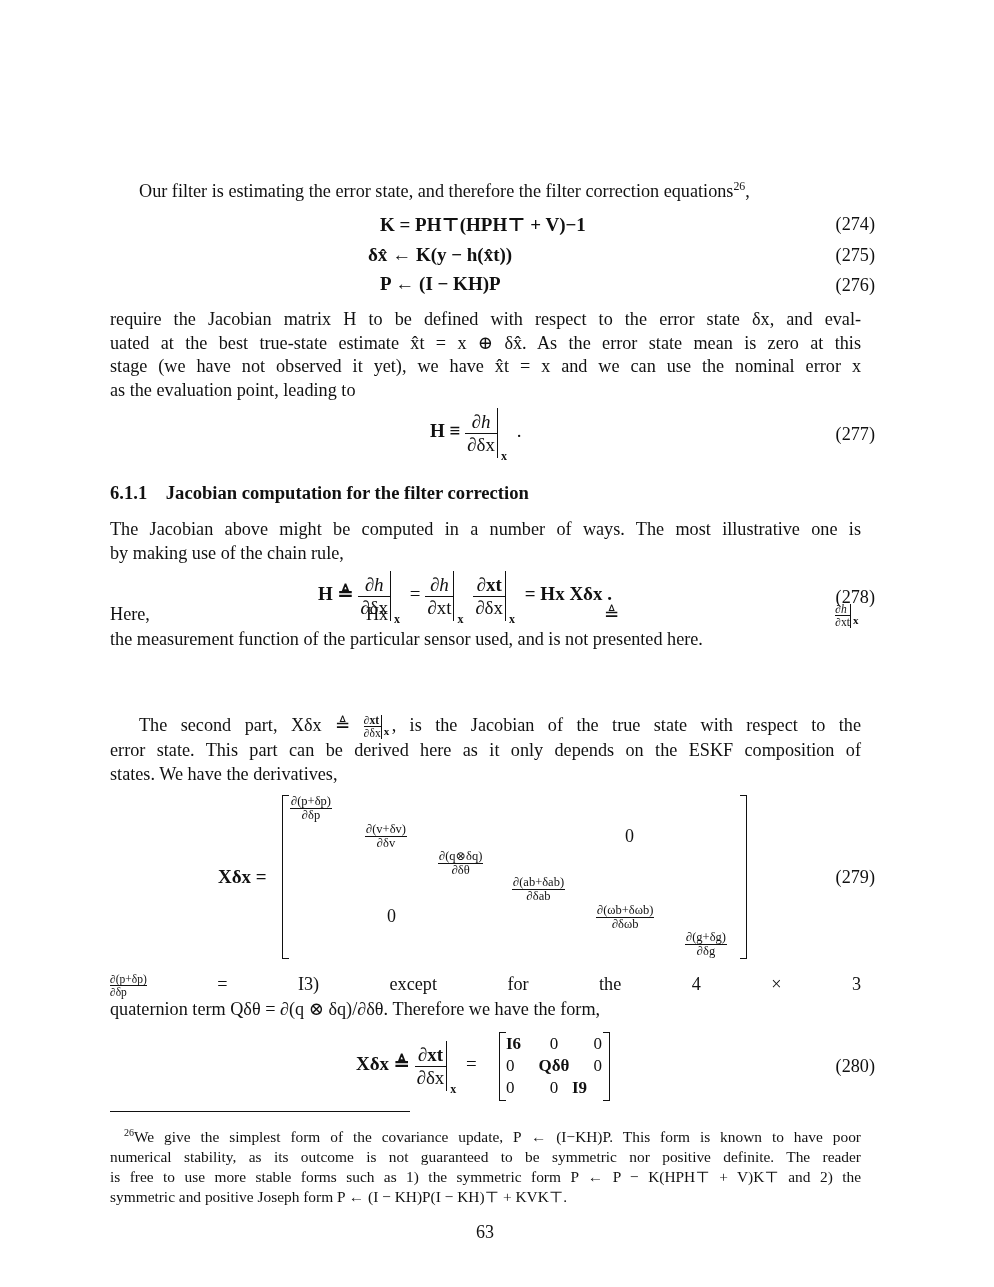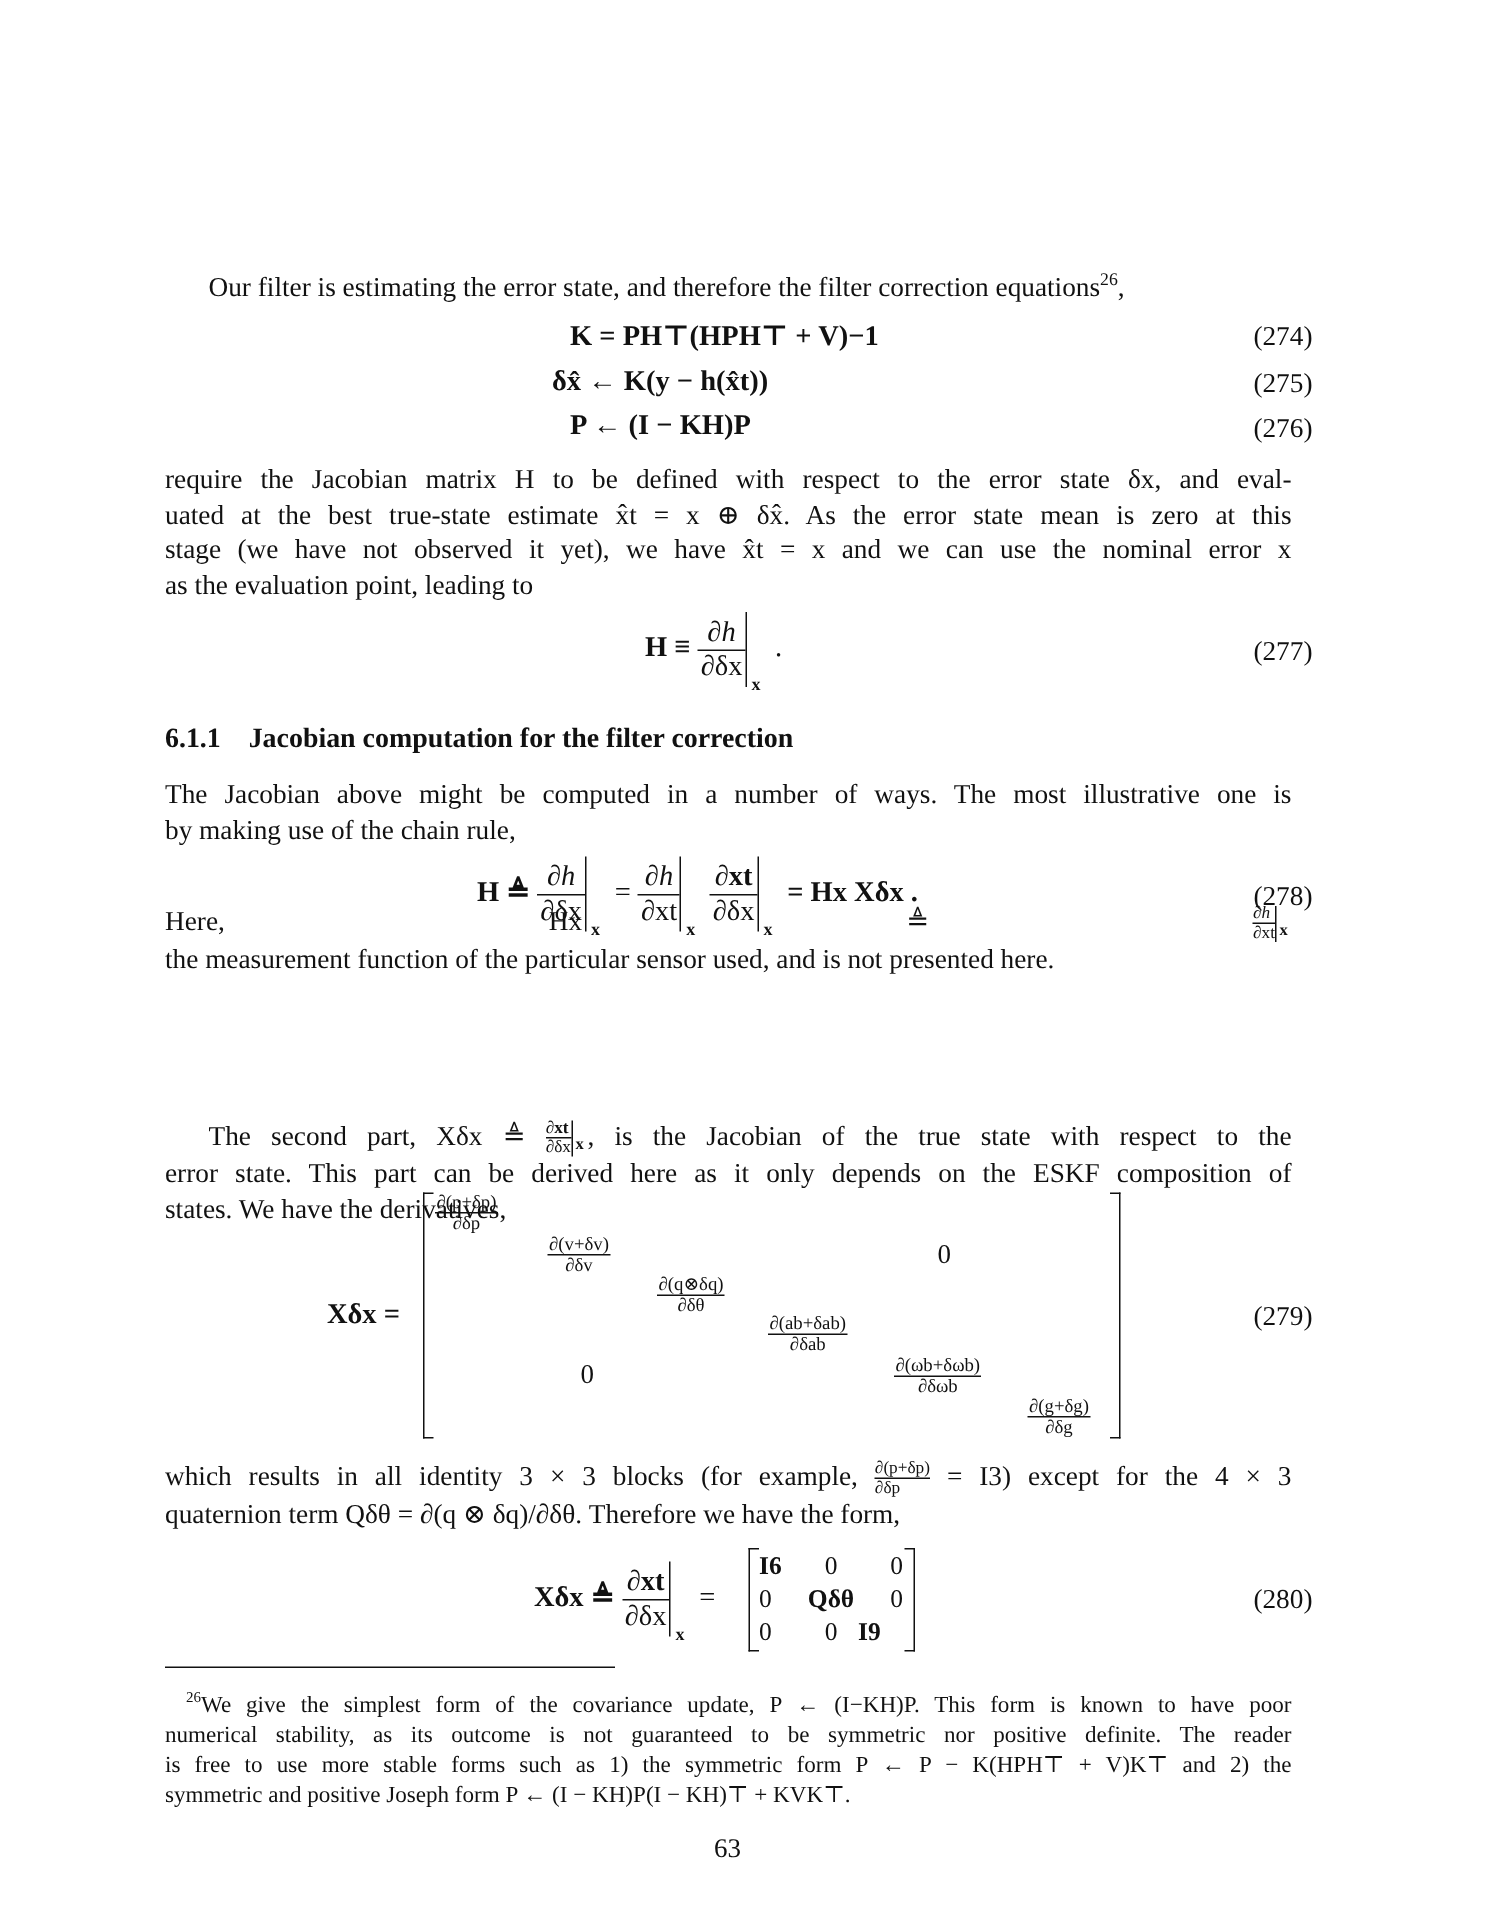--- a/index.html
+++ b/index.html
@@ -101,21 +101,21 @@
 <div class="eqno" style="top:587px;">(278)</div>
 
 <div class="abs txt" style="left:110px; top:603px; width:751px;">
   <div>
     <span>Here, Hx ≜</span>
     <span class="sfrac"><span class="num i">∂h</span><span class="den">∂xt</span></span><span class="sbar"><span class="sub">x</span></span>
   </div>
   <div class="last">the measurement function of the particular sensor used, and is not presented here.</div>
 </div>
 
-<div class="abs txt" style="left:110px; top:714px; width:751px;margin-top:32px;">
+<div class="abs txt" style="left:110px; top:714px; width:751px;">
   <div style="padding-left:29px;">
     <span>The second part, Xδx ≜</span>
     <span class="sfrac"><span class="num b">∂xt</span><span class="den">∂δx</span></span><span class="sbar"><span class="sub">x</span></span><span>, is the Jacobian of the true state with respect to the</span>
   </div>
   <div>error state. This part can be derived here as it only depends on the ESKF composition of</div>
   <div class="last">states. We have the derivatives,</div>
 </div>
 
 <div class="eq b" style="left:218px; top:866px;">Xδx =</div>
 <div class="bracketL" style="left:282px; top:795px; height:162px;"></div>
@@ -145,21 +145,20 @@
     <span class="num">∂(g+δg)</span>
     <span class="den">∂δg</span>
   </div>
 
 <div class="abs" style="left:625px; top:826px; font-size:18px;">0</div>
 <div class="abs" style="left:387px; top:906px; font-size:18px;">0</div>
 <div class="eqno" style="top:867px;">(279)</div>
 
 <div class="abs txt" style="left:110px; top:973px; width:751px;">
   <div>
-    <span>which results in all identity 3 × 3 blocks (for example,</span>
     <span class="sfrac"><span class="num">∂(p+δp)</span><span class="den">∂δp</span></span>
     <span>= I3) except for the 4 × 3</span>
   </div>
   <div class="last">quaternion term Qδθ = ∂(q ⊗ δq)/∂δθ. Therefore we have the form,</div>
 </div>
 
 <div class="eq" style="left:356px; top:1041px;">
   <span class="b">Xδx ≜</span>
   <span class="frac">
     <span class="num b">∂xt</span>

